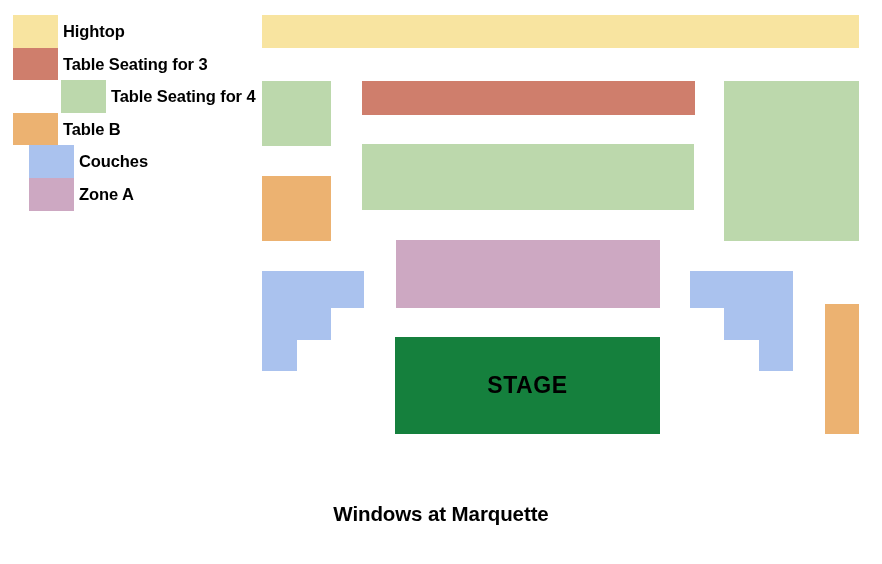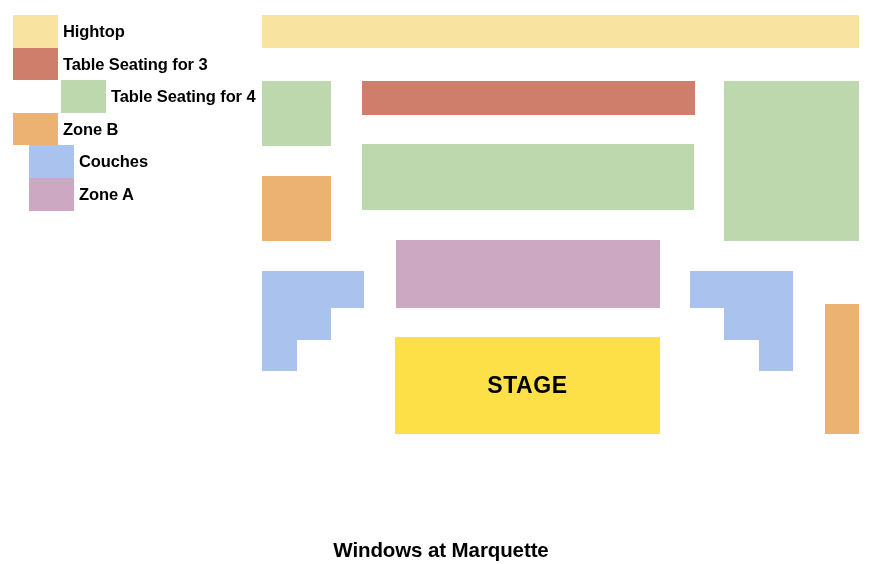--- a/index.html
+++ b/index.html
@@ -89,21 +89,20 @@
   #venue-title {
     position: absolute;
     left: 0;
     top: 502px;
     width: 882px;
     text-align: center;
     font-size: 20.5px;
     font-weight: bold;
     letter-spacing: -0.1px;
     color: #000000;
-    margin-top: 36px;
   }
 </style>
 </head>
 <body>
 
 <div id="seatmap-root">
 
   <div id="legend">
       <div class="legend-row" style="top: 0px;">
         <div class="legend-swatch" style="background: rgb(248, 228, 160);"></div>
@@ -112,21 +111,21 @@
       <div class="legend-row" style="top: 32.6px;">
         <div class="legend-swatch" style="background: rgb(207, 126, 108);"></div>
         <div class="legend-label">Table Seating for 3</div>
       </div>
       <div class="legend-row" style="top: 65.2px; margin-left: 48px;">
         <div class="legend-swatch" style="background: rgb(188, 216, 172);"></div>
         <div class="legend-label">Table Seating for 4</div>
       </div>
       <div class="legend-row" style="top: 97.8px;">
         <div class="legend-swatch" style="background: rgb(236, 178, 113);"></div>
-        <div class="legend-label">Zone B</div>
+        <div class="legend-label">Table B</div>
       </div>
       <div class="legend-row" style="top: 130.4px; padding-left: 16px;">
         <div class="legend-swatch" style="background: rgb(170, 194, 238);"></div>
         <div class="legend-label">Couches</div>
       </div>
       <div class="legend-row" style="top: 163px; padding-left: 16px;">
         <div class="legend-swatch" style="background: rgb(205, 168, 194);"></div>
         <div class="legend-label">Zone A</div>
       </div>
     </div>
@@ -161,19 +160,19 @@
       <div class="zone" title="Couches" style="left: 690px; top: 271px; width: 103px; height: 100px;">
         <svg class="zone-poly" width="103" height="100" viewBox="0 0 103 100">
           <polygon points="0,0 103,0 103,100 69,100 69,69 34,69 34,37 0,37" fill="#aac2ee"></polygon>
         </svg>
       </div>
       <div class="zone" title="Zone B" style="left: 825px; top: 304px; width: 34px; height: 130px;">
         <div class="zone-rect" style="width: 100%; height: 100%; background: rgb(236, 178, 113);"></div>
       </div>
     </div>
 
-  <div id="stage-block" style="left: 395px; top: 337px; width: 265px; height: 97px; background: #fde047;">
+  <div id="stage-block" style="left: 395px; top: 337px; width: 265px; height: 97px; background: #15803d;">
     <span id="stage-label">STAGE</span>
   </div>
 
   <div id="venue-title">Windows at Marquette</div>
 
 </div>
 
 </body></html>

